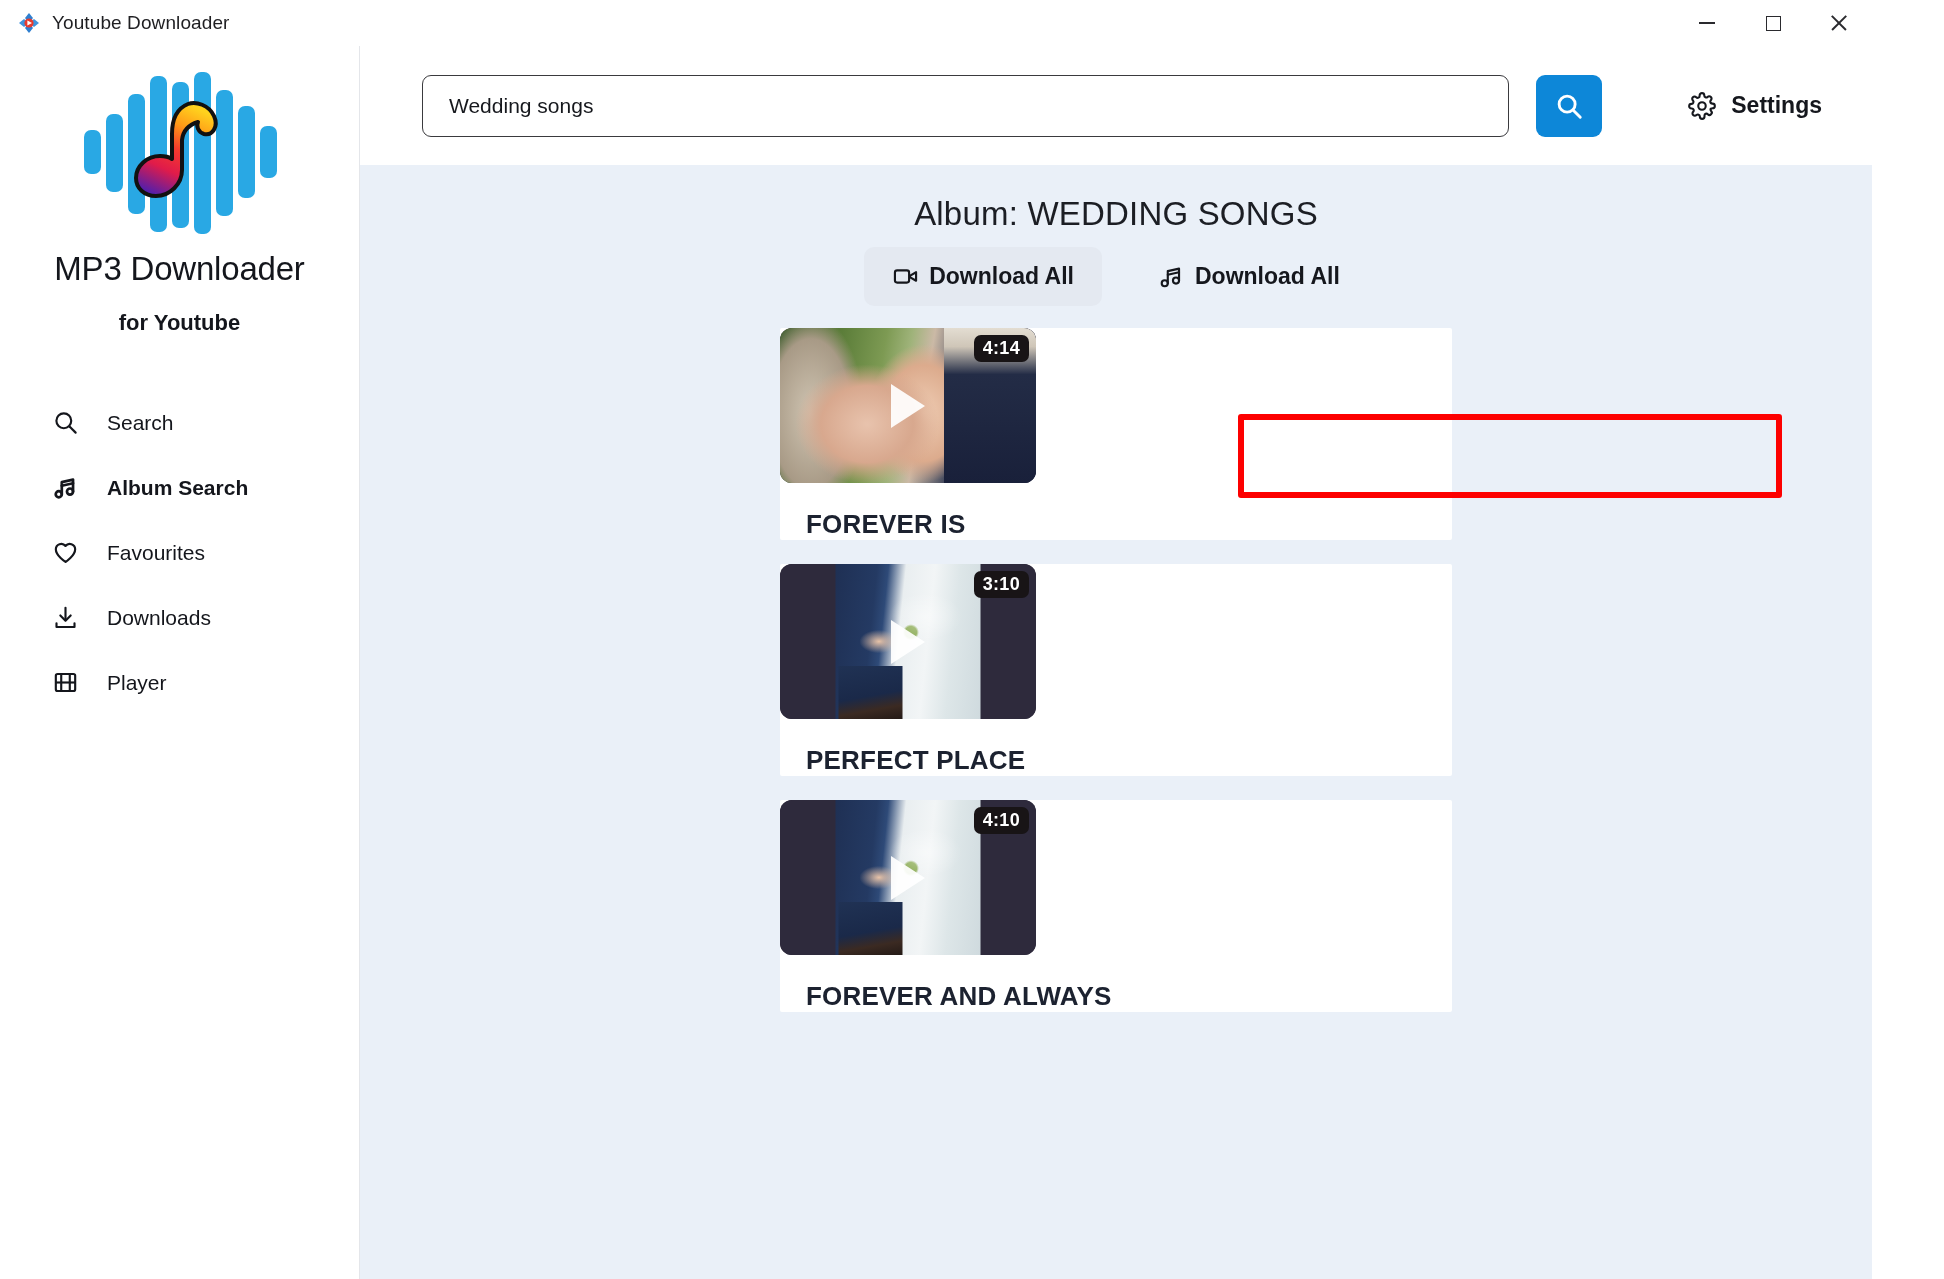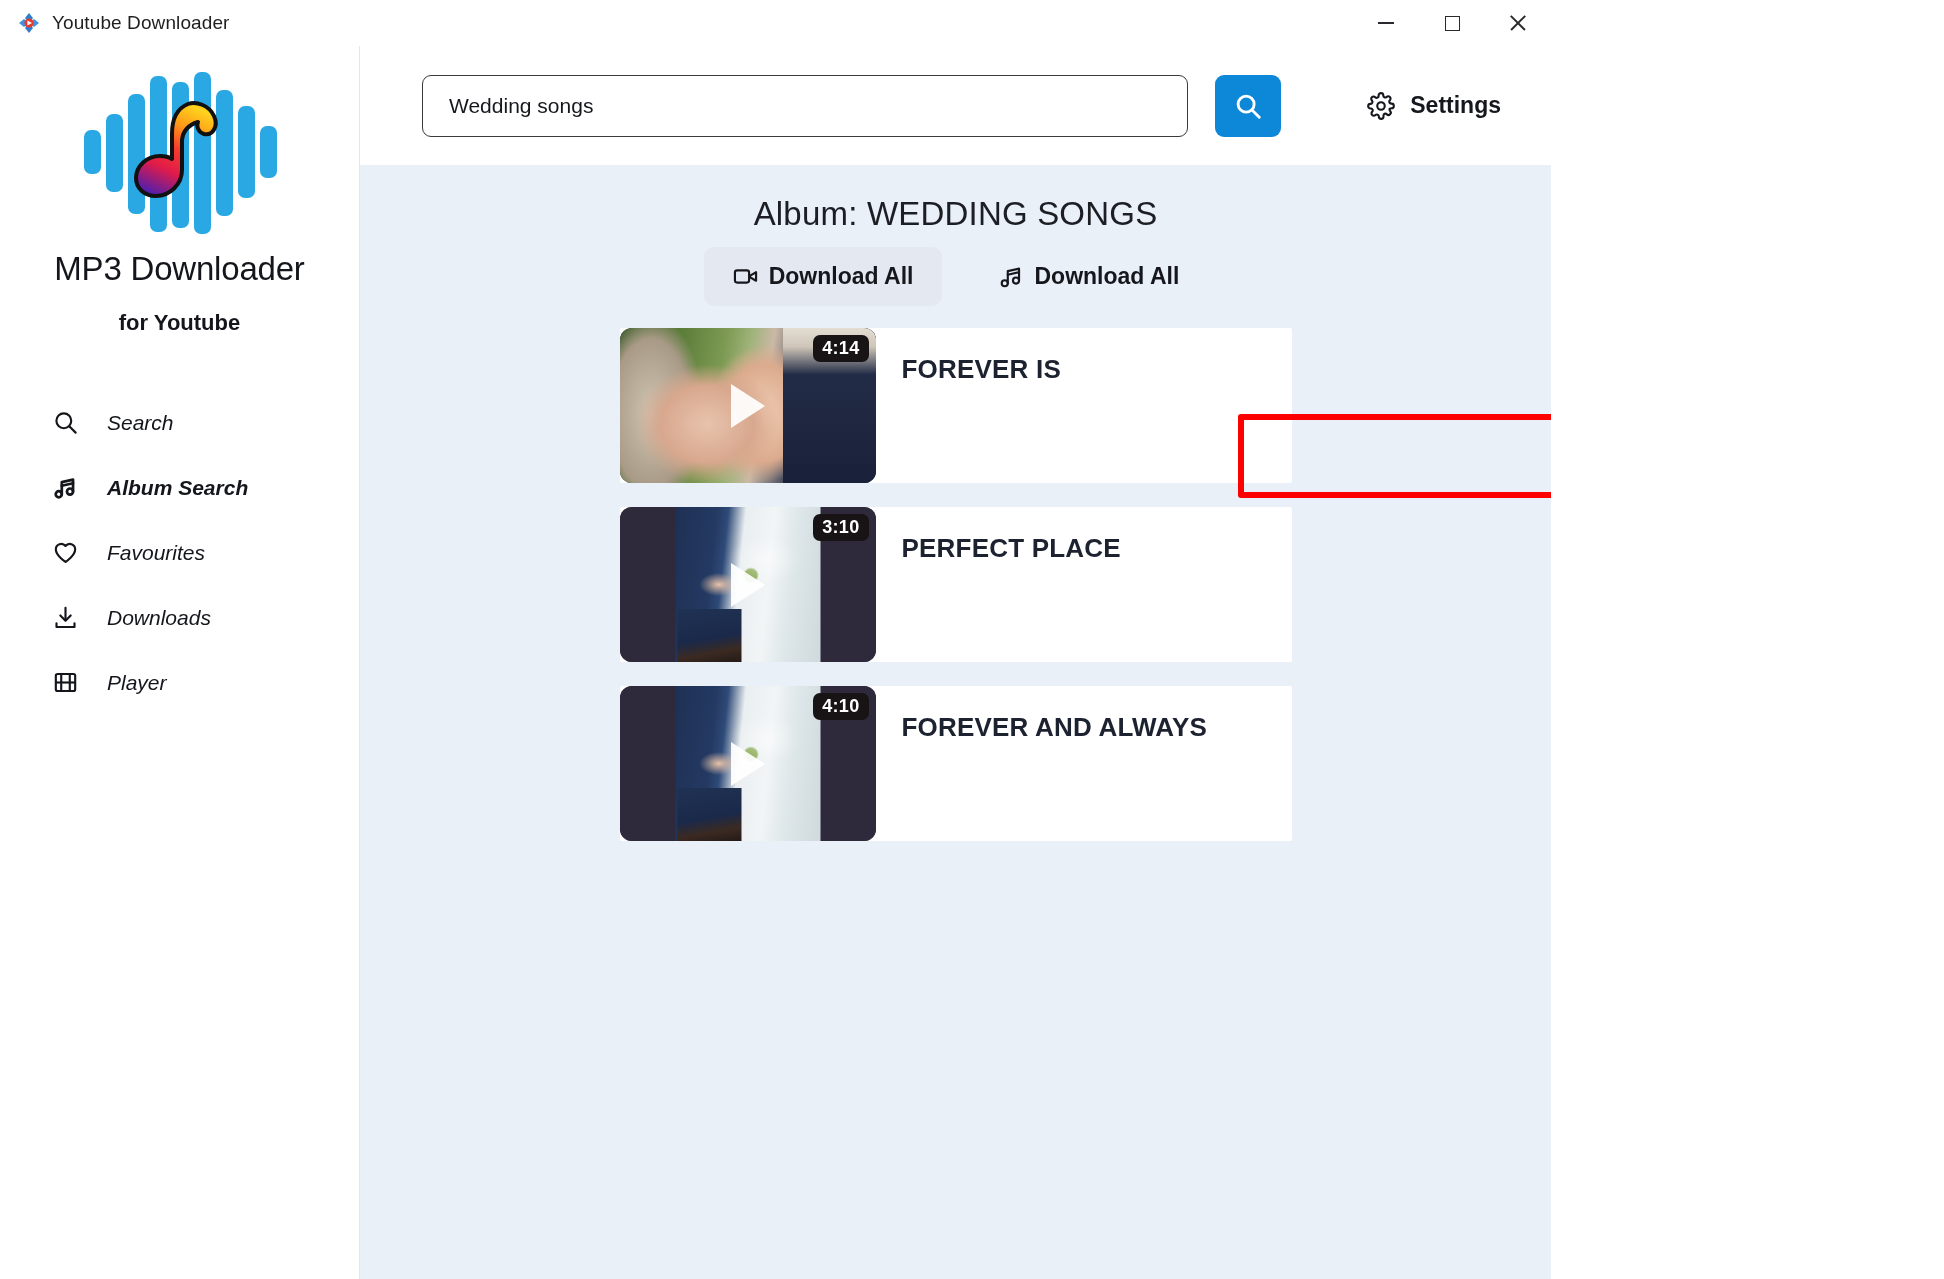--- a/index.html
+++ b/index.html
@@ -4,21 +4,21 @@
 <style>
   * { box-sizing: border-box; margin: 0; padding: 0; }
   html, body {
     width: 1944px; height: 1279px;
     font-family: "Liberation Sans", sans-serif;
     background: #ffffff;
     overflow: hidden;
   }
   .app {
     position: relative;
-    width: 1551px; height: 1279px;
+    width: 1872px; height: 1279px;
     background: #22c55e;
     display: flex; flex-direction: column;
   }
 
   
   .titlebar {
     height: 46px; min-height: 46px;
     background: #ffffff;
     display: flex; align-items: center;
     position: relative; z-index: 20;
@@ -59,21 +59,21 @@
   }
   .logo-wrap { width: 200px; height: 170px; position: relative; margin-bottom: 8px; }
   .brand-title {
     font-size: 33px; font-weight: normal; color: #14161c;
     letter-spacing: -0.2px; margin-top: 4px;
   }
   .brand-sub {
     font-size: 22px; font-weight: bold; color: #14161c;
     margin-top: 22px;
   }
-  .nav { width: 100%; margin-top: 54px; font-style: italic; }
+  .nav { width: 100%; margin-top: 54px; }
   .nav-item {
     display: flex; align-items: center; gap: 28px;
     padding: 19px 0 19px 52px;
     color: #14161c; cursor: pointer;
   }
   .nav-icon { width: 27px; height: 27px; display:flex; align-items:center; justify-content:center; flex: none; }
   .nav-icon svg { width: 27px; height: 27px; display: block; }
   .nav-label { font-size: 21px; }
   .nav-item.active .nav-label { font-weight: bold; }
   .nav-item.active .nav-icon svg { stroke-width: 2.4; }
@@ -143,20 +143,21 @@
     pointer-events: none; z-index: 9;
   }
 
   
   .song-list { margin-top: 22px; display: flex; flex-direction: column; gap: 24px; }
   .song-row {
     width: 672px; margin: 0 auto;
     display: flex; align-items: stretch;
     background: #ffffff; border-radius: 2px;
     cursor: pointer;
+    flex-direction: column;
   }
   .thumb {
     width: 256px; min-width: 256px; height: 155px;
     border-radius: 12px; position: relative; overflow: hidden;
     background: #2e2a3c; flex: none;
   }
   .thumb-art { position: absolute; inset: 0; }
   .duration {
     position: absolute; right: 7px; top: 7px;
     background: #181416; color: #fff;

